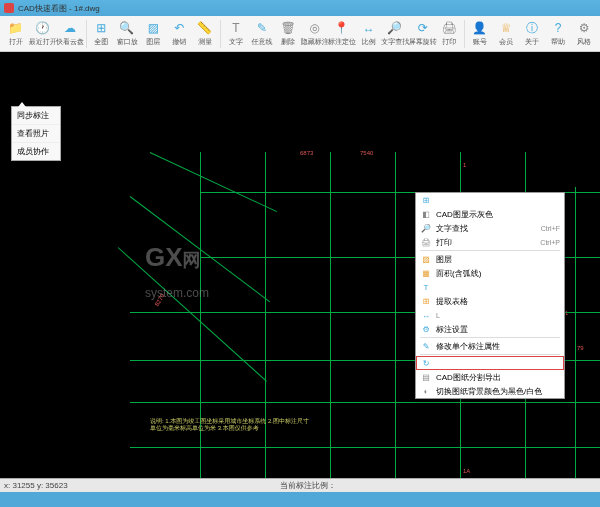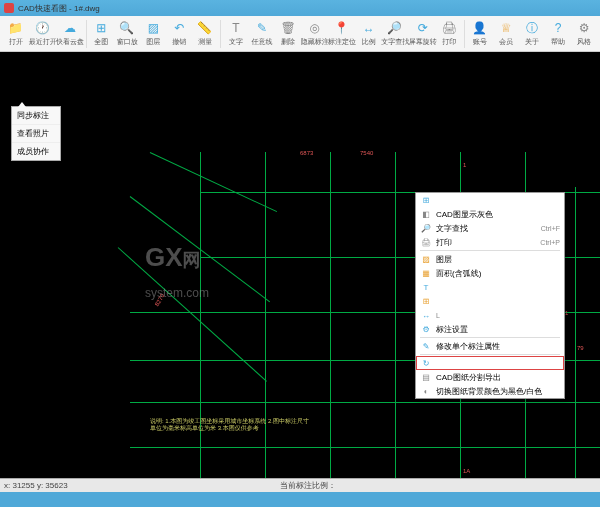--- a/index.html
+++ b/index.html
@@ -219,20 +219,21 @@
       </div>
       <div class="ctx-item">
         <span class="ci" style="color:#e8a030">▦</span>
         <span class="txt">面积(含弧线)</span>
       </div>
       <div class="ctx-item">
         <span class="ci" style="color:#4ad">T</span>
       </div>
       <div class="ctx-item">
         <span class="ci" style="color:#e8a030">⊞</span>
+        <span class="txt">提取表格</span>
       </div>
       <div class="ctx-item">
         <span class="ci" style="color:#4ad">↔</span>
         <span class="sc">L</span>
       </div>
       <div class="ctx-item">
         <span class="ci" style="color:#4ad">⚙</span>
         <span class="txt">标注设置</span>
       </div>
       <div class="ctx-sep"></div>

